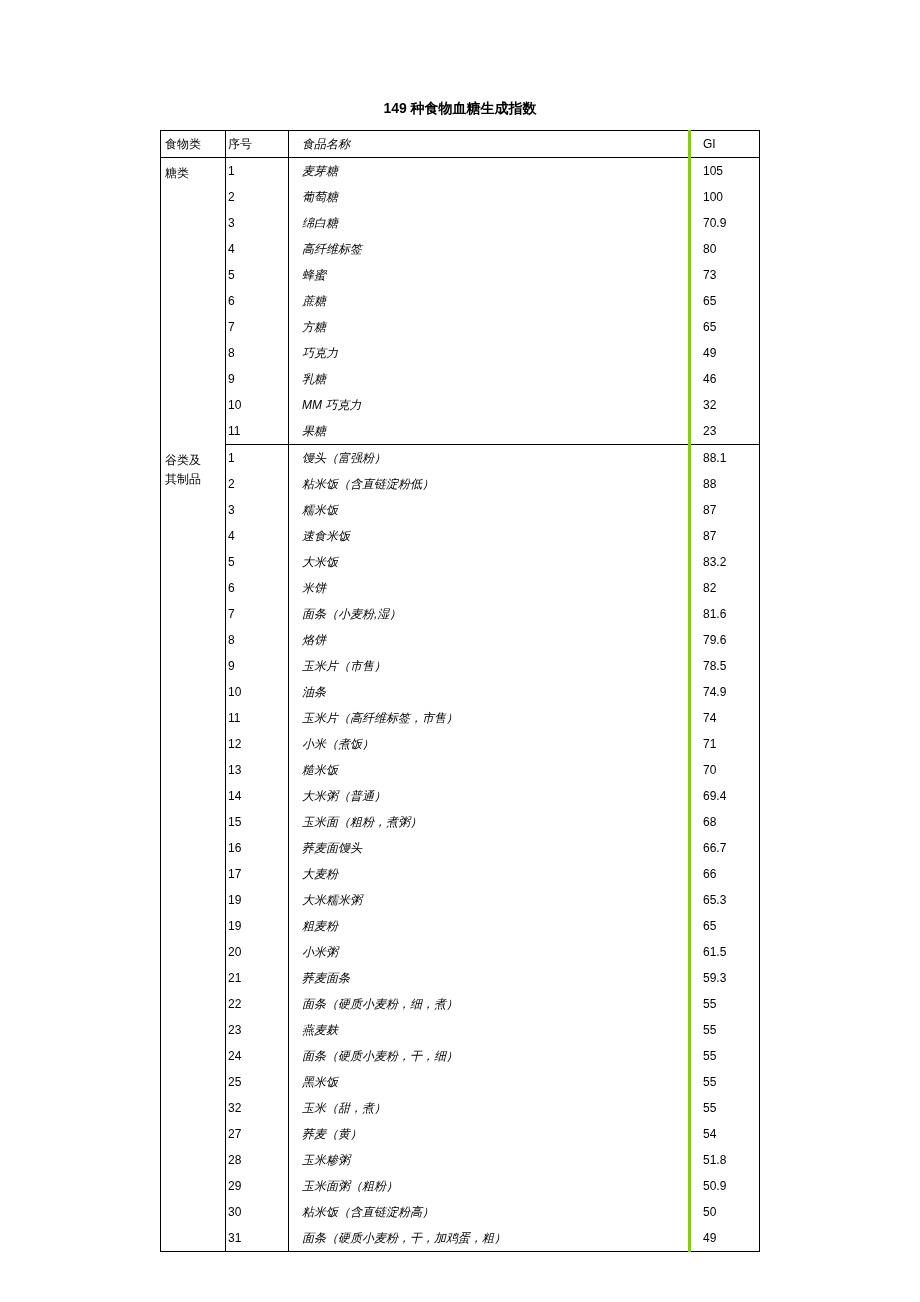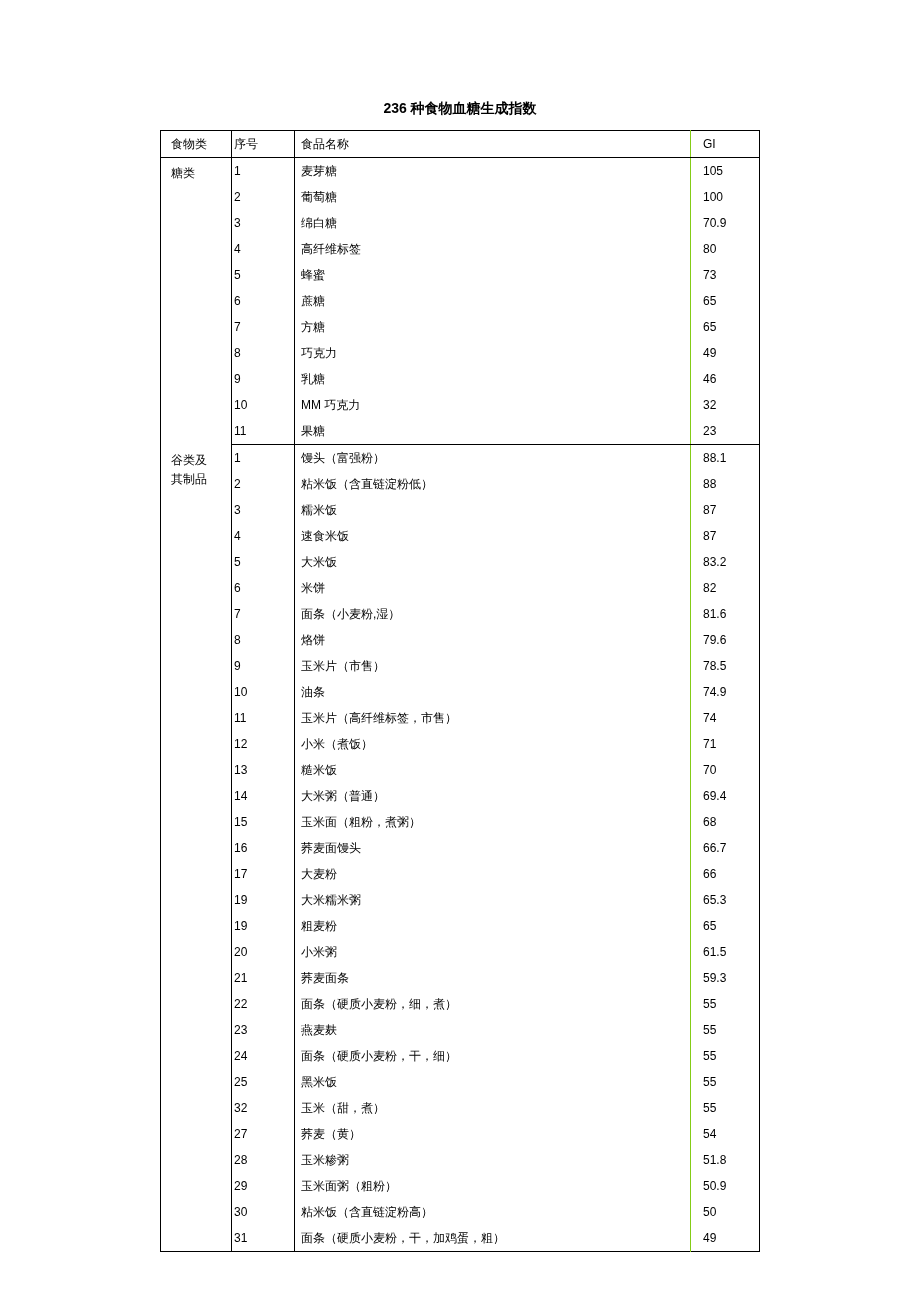--- a/index.html
+++ b/index.html
@@ -37,51 +37,52 @@
   }
   table {
     border: 1.5px solid #000;
   }
   tr {
     border-bottom: none;
   }
   .col-cat {
     width: 60px;
     border-right: 1px solid #000;
-    padding-left: 10px;
+    padding-left: 4px;
   }
   .col-no {
     width: 60px;
     border-right: 1px solid #000;
     padding-left: 2px;
   }
   .col-name {
-    border-right: 1px solid #84cc16;
-    padding-left: 6px;
+    border-right: 3px solid #84cc16;
+    padding-left: 13px;
+    font-style: italic;
   }
   .col-gi {
     width: 56px;
     padding-left: 12px;
   }
   tr.header-row td {
     border-bottom: 1px solid #000;
   }
   tr.section-end td {
     border-bottom: 1px solid #000;
   }
   .cat-cell {
     vertical-align: top;
     padding-top: 6px;
     line-height: 1.6;
   }
 </style>
 </head>
 <body>
 
-<div class="title">236 种食物血糖生成指数</div>
+<div class="title">149 种食物血糖生成指数</div>
 
 <table>
   <tbody id="tbody">
       <tr class="header-row">
         <td class="col-cat">食物类</td>
         <td class="col-no">序号</td>
         <td class="col-name">食品名称</td>
         <td class="col-gi">GI</td>
       </tr>
       <tr>

